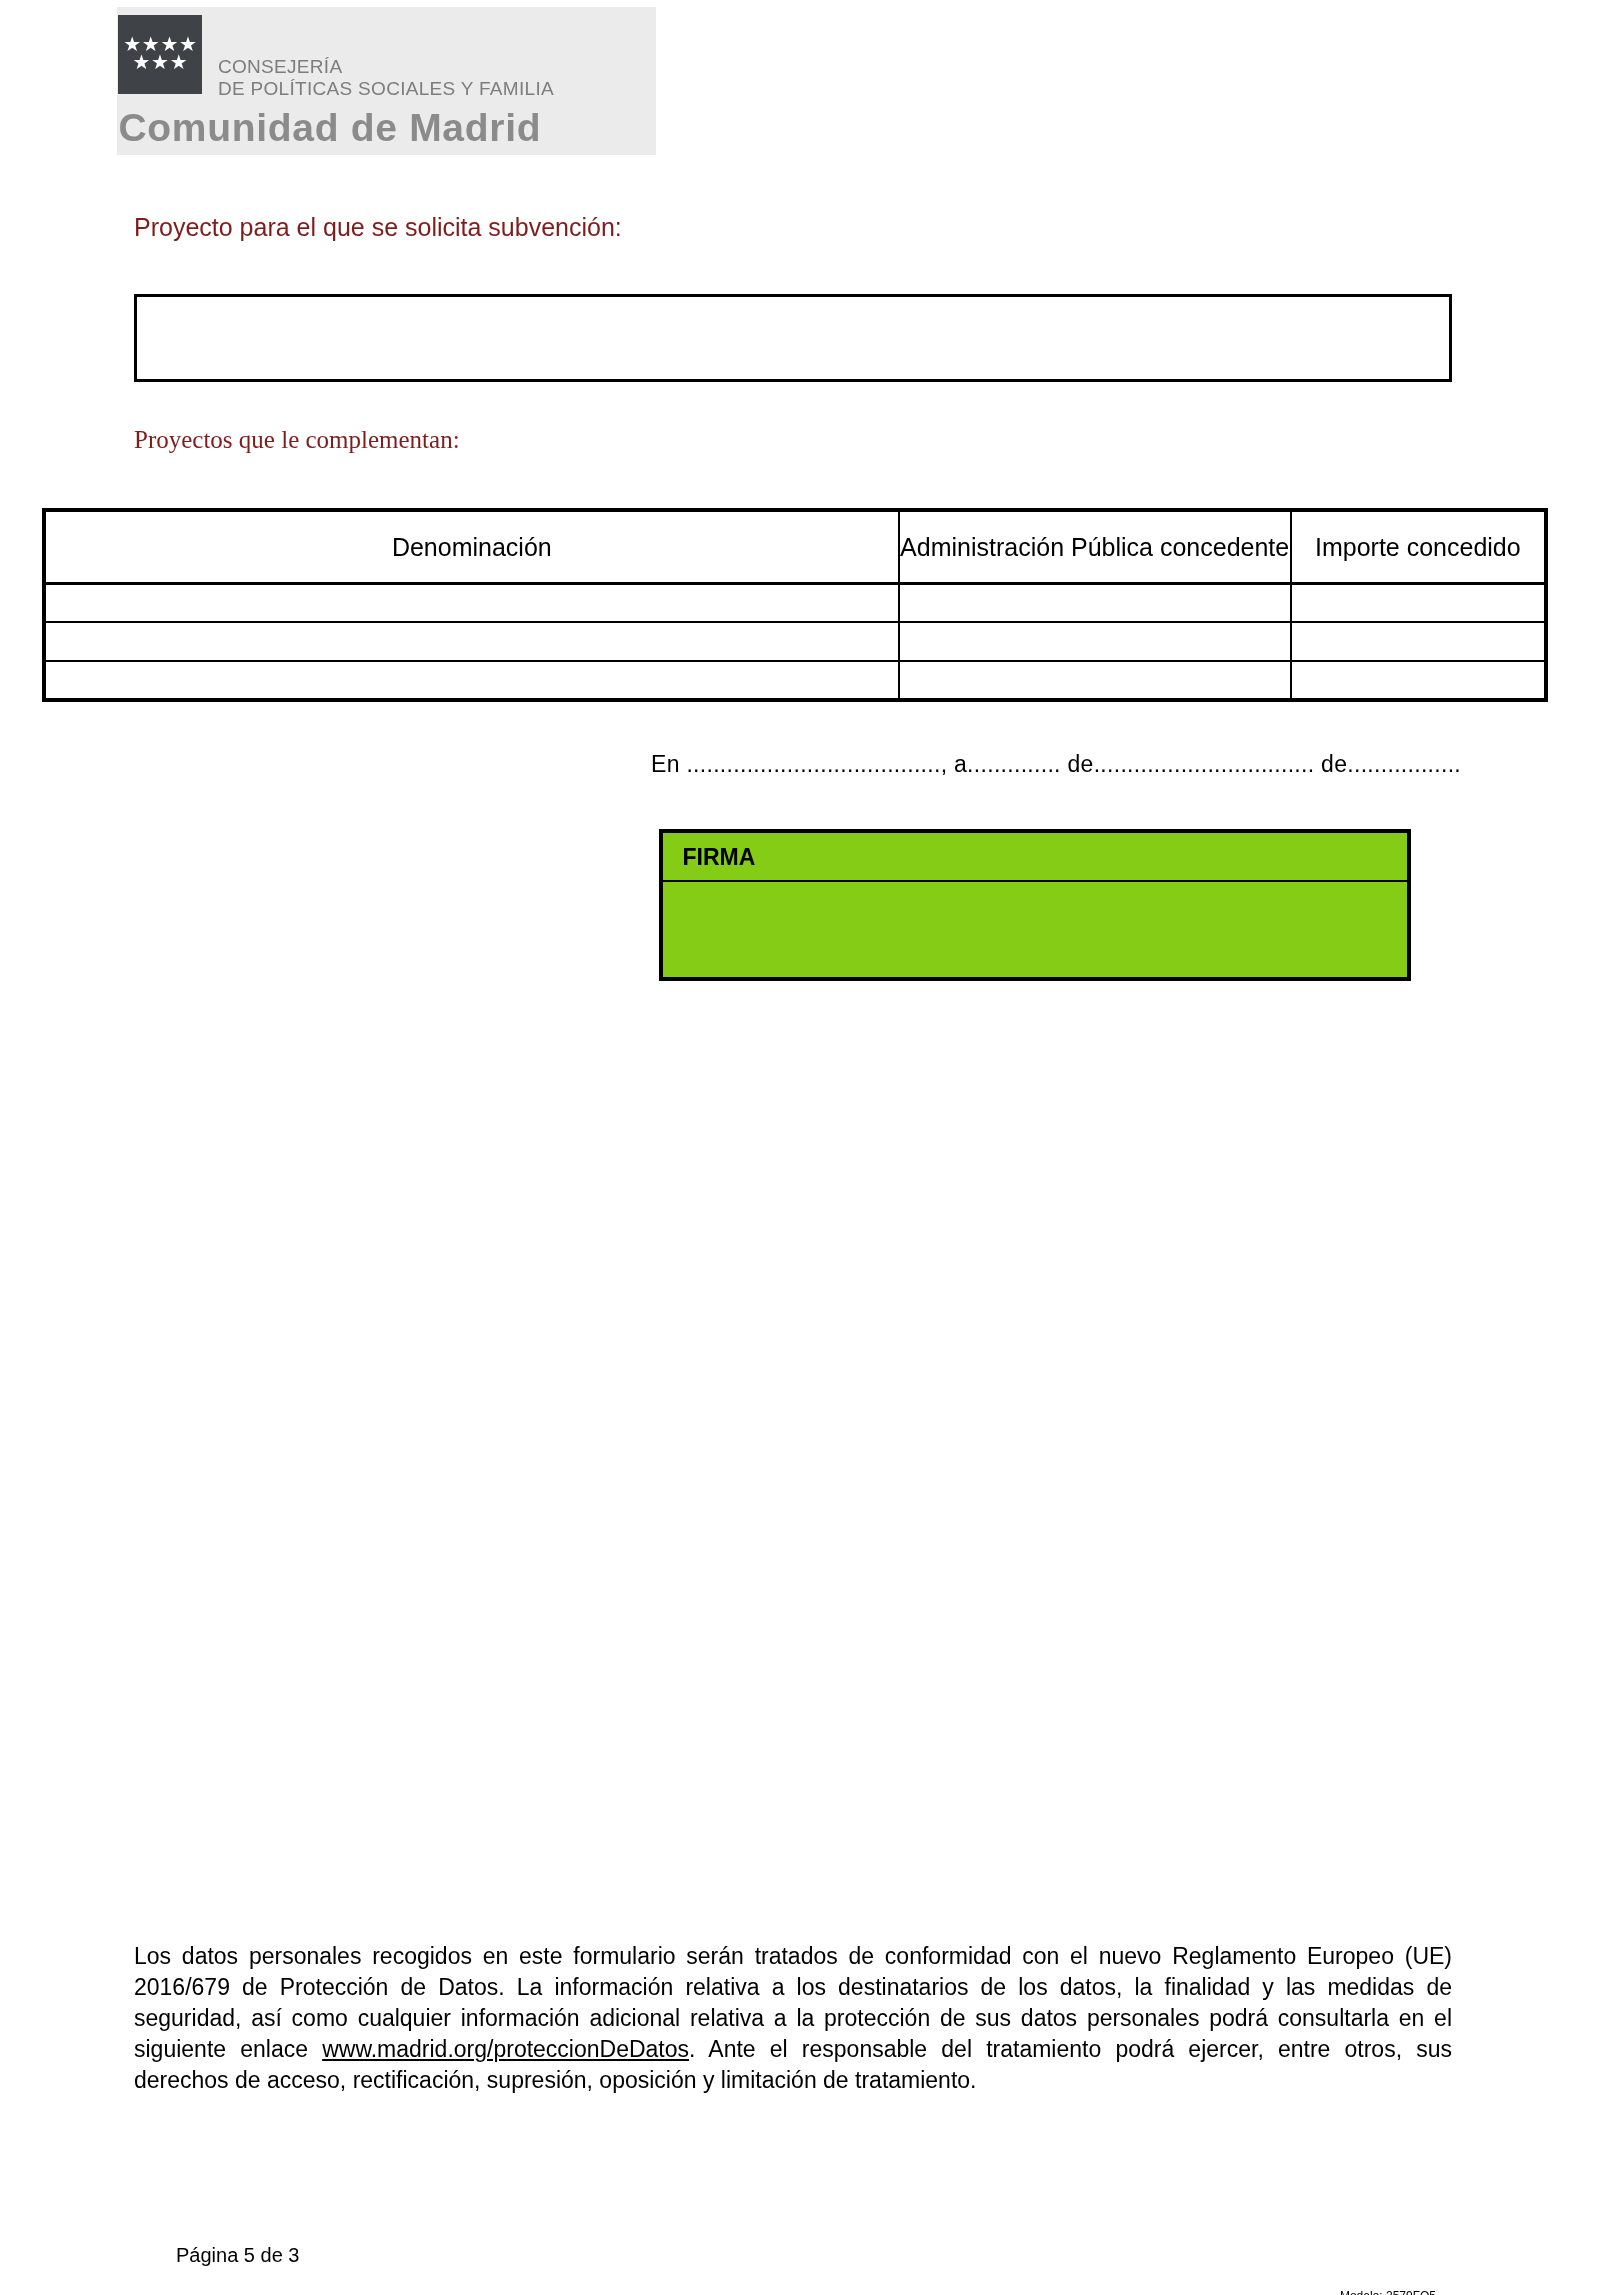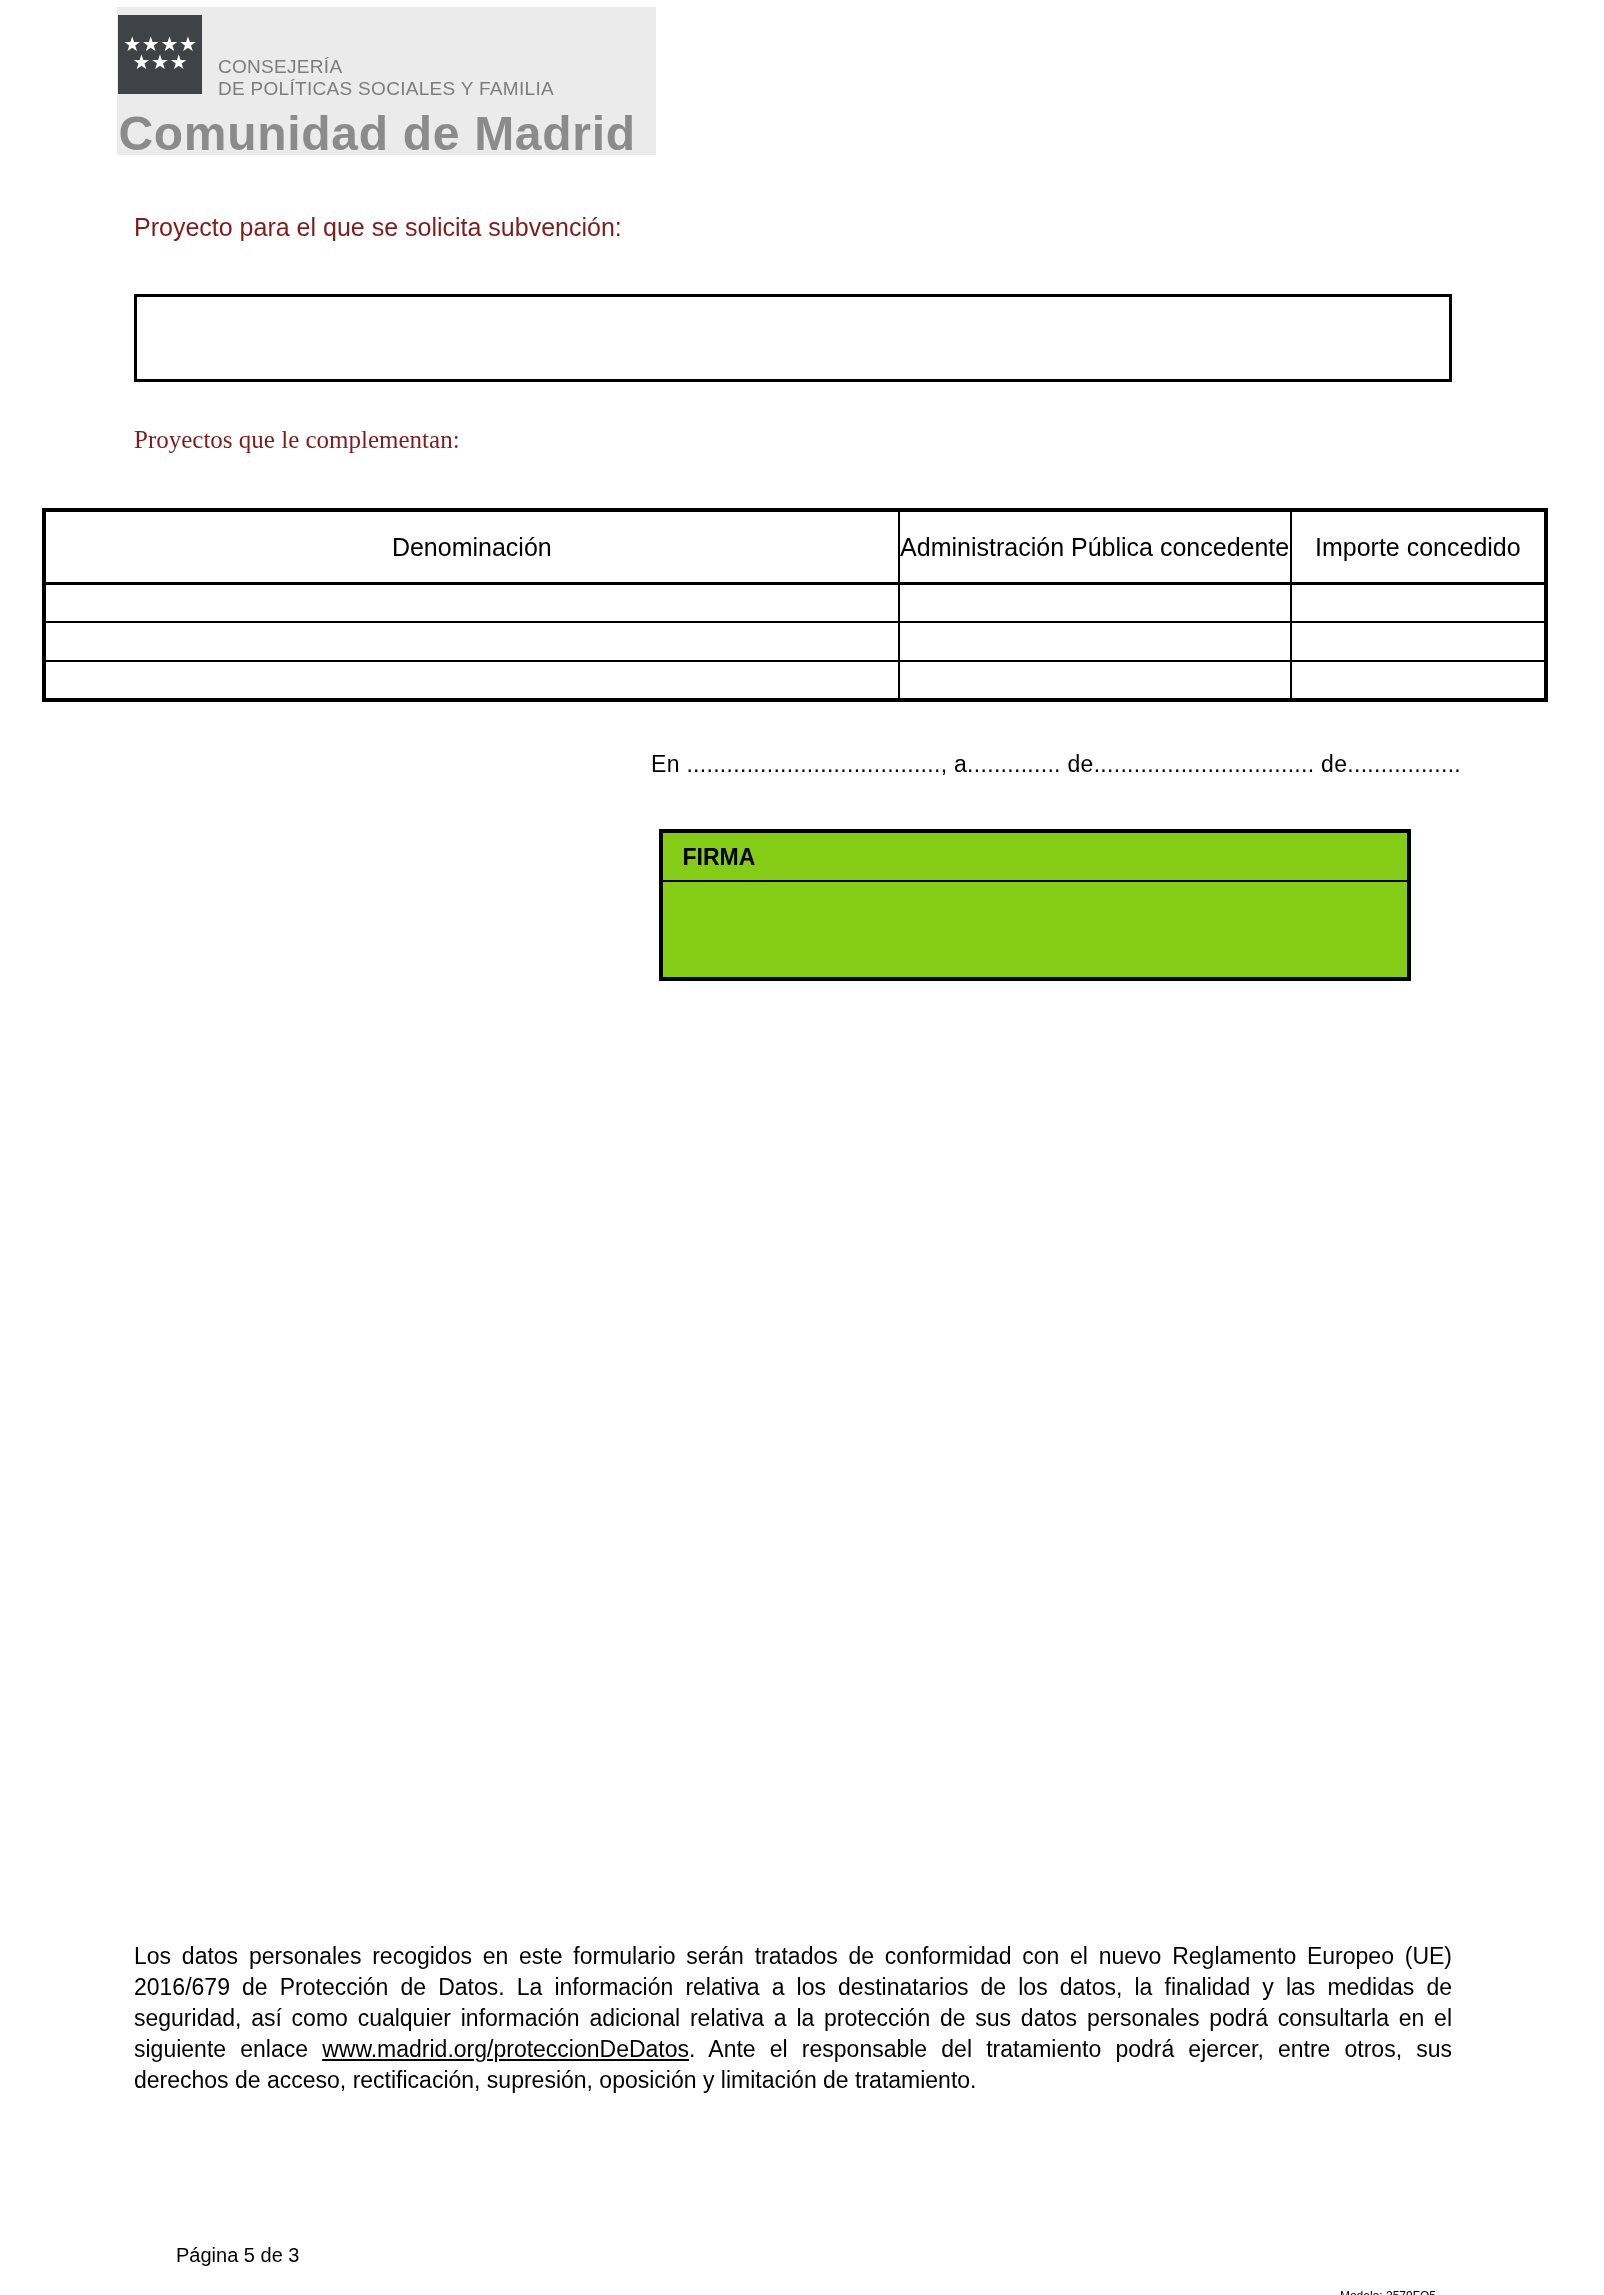--- a/index.html
+++ b/index.html
@@ -33,21 +33,21 @@
     color: #ffffff; letter-spacing: 0.7px;
   }
   .consejeria {
     position: absolute; left: 101px; top: 49px;
     font-size: 19px; line-height: 22px;
     color: #7d7d7d; letter-spacing: 0.3px;
     white-space: nowrap;
   }
   .brand {
     position: absolute; left: 1.4px; top: 99px;
-    font-size: 48px; font-weight: bold;
+    font-size: 39px; font-weight: bold;
     color: #8b8b8b; letter-spacing: 0.7px;
     white-space: nowrap;
   }
 
   
   .field-label {
     position: absolute; left: 134px;
     font-size: 25px; color: #7f1d1d;
     white-space: nowrap;
   }

